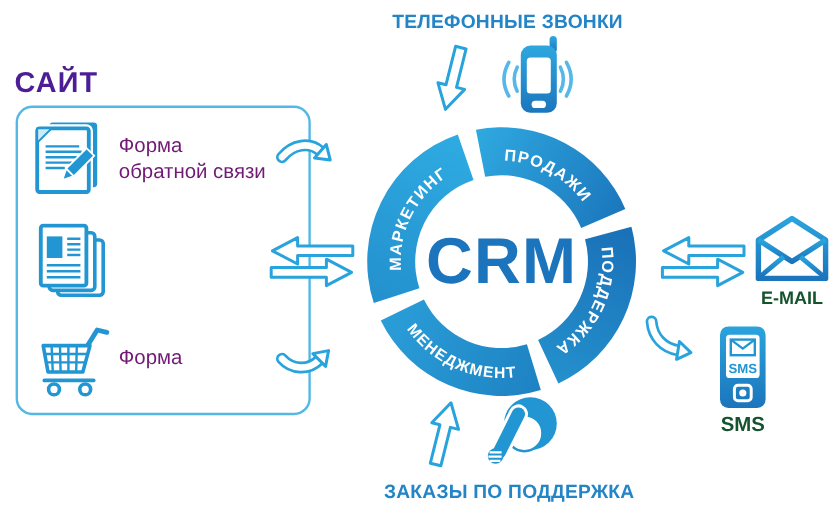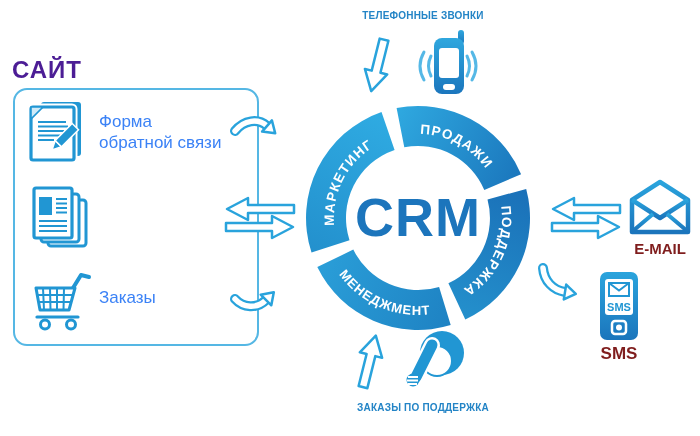--- a/index.html
+++ b/index.html
@@ -1,23 +1,23 @@
 <!DOCTYPE html>
 <html><head>
 <meta charset="utf-8">
 <style>
   html,body { margin:0; padding:0; background:#ffffff; }
   body { font-family:"Liberation Sans","DejaVu Sans",sans-serif; }
   .canvas { position:relative; width:700px; height:436px; background:#ffffff; overflow:hidden; }
   .abs { position:absolute; }
-  .channel-label { font-weight:bold; color:#2384c6; font-size:10px; text-align:center; letter-spacing:0.2px; white-space:nowrap; }
+  .channel-label { font-weight:bold; color:#2384c6; font-size:16px; text-align:center; letter-spacing:0.2px; white-space:nowrap; }
   .site-title { font-weight:bold; color:#4c1d95; font-size:24px; letter-spacing:1px; }
   .site-box { border:2px solid #55b7e4; border-radius:14px; width:246px; height:258px; box-sizing:border-box; }
-  .item-label { color:#3b82f6; font-size:17px; line-height:1.24; }
-  .blue-label { color:#7f1d1d; font-weight:bold; text-align:center; }
+  .item-label { color:#701a75; font-size:17px; line-height:1.24; }
+  .blue-label { color:#14532d; font-weight:bold; text-align:center; }
   .ring-text { font-weight:bold; fill:#ffffff; font-size:13.5px; letter-spacing:1.1px; }
   .ring-text-sm { font-weight:bold; fill:#ffffff; font-size:13px; letter-spacing:1px; }
   .crm-center { font-weight:bold; fill:#1c75bc; font-size:54px; letter-spacing:1px; }
   svg { display:block; }
 </style>
 </head>
 <body>
 
 <div class="canvas">
 
@@ -95,21 +95,21 @@
     <line x1="15" y1="18" x2="16" y2="40" stroke="#2196d3" stroke-width="2"></line>
     <line x1="22" y1="18" x2="22.5" y2="40" stroke="#2196d3" stroke-width="2"></line>
     <line x1="29" y1="18" x2="29" y2="40" stroke="#2196d3" stroke-width="2"></line>
     <line x1="36" y1="18" x2="35.5" y2="40" stroke="#2196d3" stroke-width="2"></line>
     <line x1="9.5" y1="25" x2="44.5" y2="25" stroke="#2196d3" stroke-width="2"></line>
     <line x1="11" y1="32" x2="43" y2="32" stroke="#2196d3" stroke-width="2"></line>
     <line x1="9" y1="47" x2="50" y2="47" stroke="#2196d3" stroke-width="3.2" stroke-linecap="round"></line>
     <circle cx="17" cy="54.5" r="4.5" fill="#ffffff" stroke="#2196d3" stroke-width="3"></circle>
     <circle cx="43" cy="54.5" r="4.5" fill="#ffffff" stroke="#2196d3" stroke-width="3"></circle>
   </svg>
-  <div class="abs item-label" style="left:99px; top:287px; width:124px;">Заказы</div>
+  <div class="abs item-label" style="left:99px; top:287px; width:124px;">Форма</div>
 
   <svg class="abs" style="left:230px; top:273px;" width="50" height="42" viewBox="0 0 50 42">
     <path d="M5,26 C13,35 27,36 36,27" fill="none" stroke="#29a3dc" stroke-width="10" stroke-linecap="round"></path>
     <path d="M5,26 C13,35 27,36 36,27" fill="none" stroke="#ffffff" stroke-width="5.5" stroke-linecap="round"></path>
     <polygon points="43.8,19.2 41.3,32.3 30.7,21.7" fill="#ffffff" stroke="#29a3dc" stroke-width="2.5" stroke-linejoin="round"></polygon>
   </svg>
 
   <svg class="abs" style="left:303px; top:103px;" width="230" height="230" viewBox="0 0 230 230">
     <defs>
       <linearGradient id="g-prod" gradientUnits="userSpaceOnUse" x1="93" y1="5" x2="218" y2="71">

